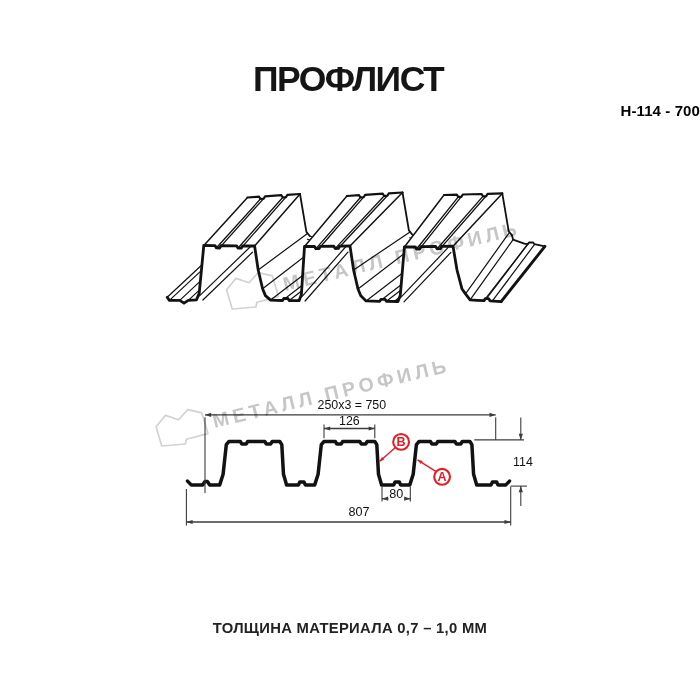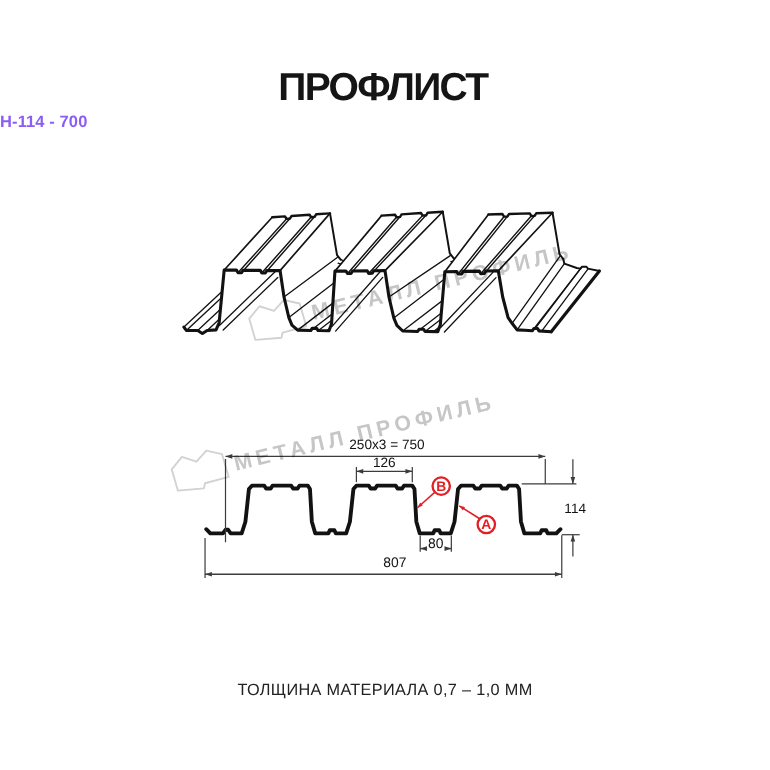--- a/index.html
+++ b/index.html
@@ -1,21 +1,21 @@
 <!DOCTYPE html>
 <html><head><meta charset="utf-8">
 <style>
 html,body{margin:0;padding:0;background:#fff;width:700px;height:700px;overflow:hidden}
 body{font-family:"Liberation Sans",sans-serif;position:relative}
 .t1{position:absolute;left:-2px;top:60px;width:700px;text-align:center;
  font-size:35.5px;font-weight:bold;color:#151515;letter-spacing:-1.5px;line-height:1.1}
-.t2{position:absolute;left:0;top:102px;width:700px;text-align:left;
- font-size:15px;font-weight:bold;color:#8b5cf6;letter-spacing:0.1px}
+.t2{position:absolute;left:0;top:102px;width:700px;text-align:right;
+ font-size:15px;font-weight:bold;color:#000000;letter-spacing:0.1px}
 .t3{position:absolute;left:0;top:620px;width:700px;text-align:center;
- font-size:14.8px;font-weight:normal;color:#222;letter-spacing:0.3px}
+ font-size:14.8px;font-weight:bold;color:#222;letter-spacing:0.3px}
 svg{position:absolute;left:0;top:0}
 </style></head>
 <body>
 <div class="t1">ПРОФЛИСТ</div>
 <div class="t2">Н-114 - 700</div>
 <div class="t3">ТОЛЩИНА МАТЕРИАЛА 0,7 – 1,0 ММ</div>
 <svg width="700" height="700" viewBox="0 0 700 700">
 <g id="draw3d">
       <line x1="167.2" y1="297.3" x2="212.5" y2="255.0" stroke="#121212" stroke-width="1.2" stroke-linecap="round"></line>
       <line x1="169.4" y1="300.4" x2="214.7" y2="258.1" stroke="#121212" stroke-width="1.2" stroke-linecap="round"></line>

